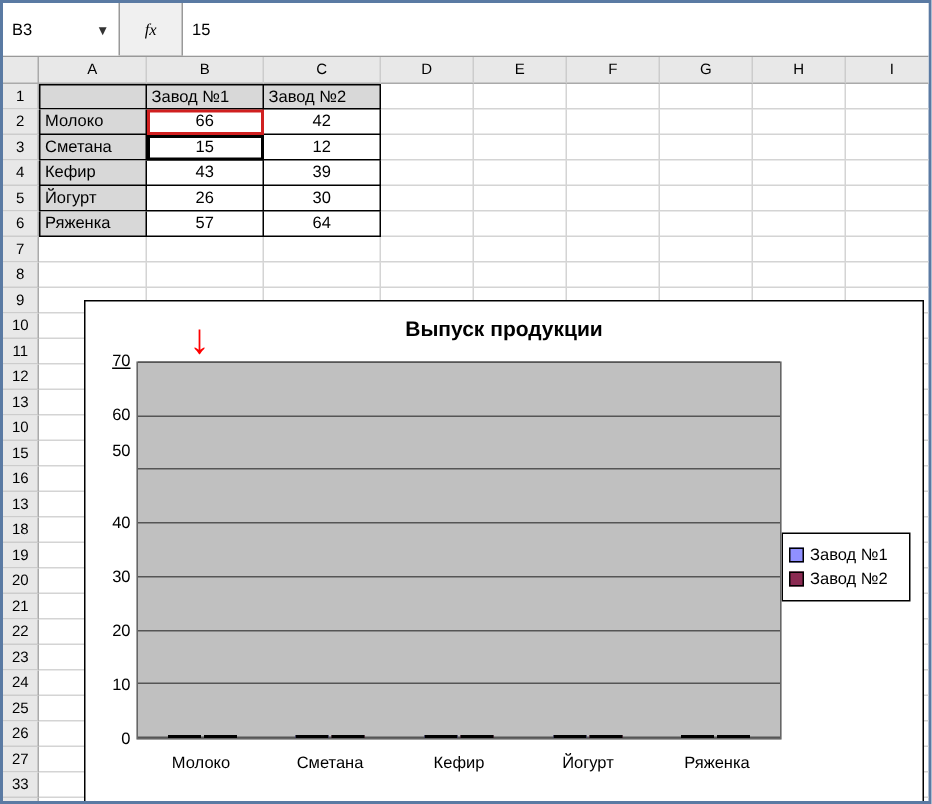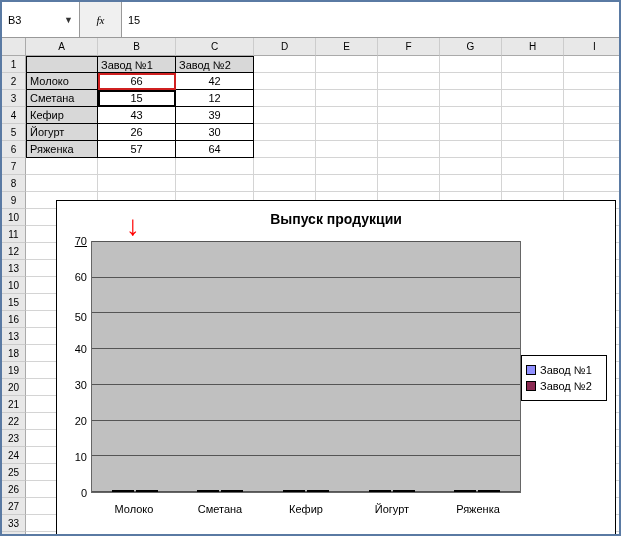--- a/index.html
+++ b/index.html
@@ -612,21 +612,21 @@
       <div class="chart-container">
         <div class="chart-title">Выпуск продукции</div>
         <div class="chart-body">
           <div class="plot-wrap">
             <div class="yaxis" id="yaxis">
                 <div class="ylabel" style="top: 260px;">0</div>
                 <div class="ylabel" style="top: 224px;">10</div>
                 <div class="ylabel" style="top: 188px;">20</div>
                 <div class="ylabel" style="top: 152px;">30</div>
                 <div class="ylabel" style="top: 116px;">40</div>
-                <div class="ylabel" style="top: 84px;">50</div>
+                <div class="ylabel" style="top: 68px;">50</div>
                 <div class="ylabel" style="top: 44px; margin-left: 16px;">60</div>
                 <div class="ylabel" style="top: 8px; text-decoration: underline;">70</div>
               </div>
             <div class="plot">
               <div class="plot-inner" id="plot-inner">
                   <div class="grid-line" style="bottom: 0%;"></div>
                   <div class="grid-line" style="bottom: 14.2857%;"></div>
                   <div class="grid-line" style="bottom: 28.5714%;"></div>
                   <div class="grid-line" style="bottom: 42.8571%;"></div>
                   <div class="grid-line" style="bottom: 57.1429%;"></div>

